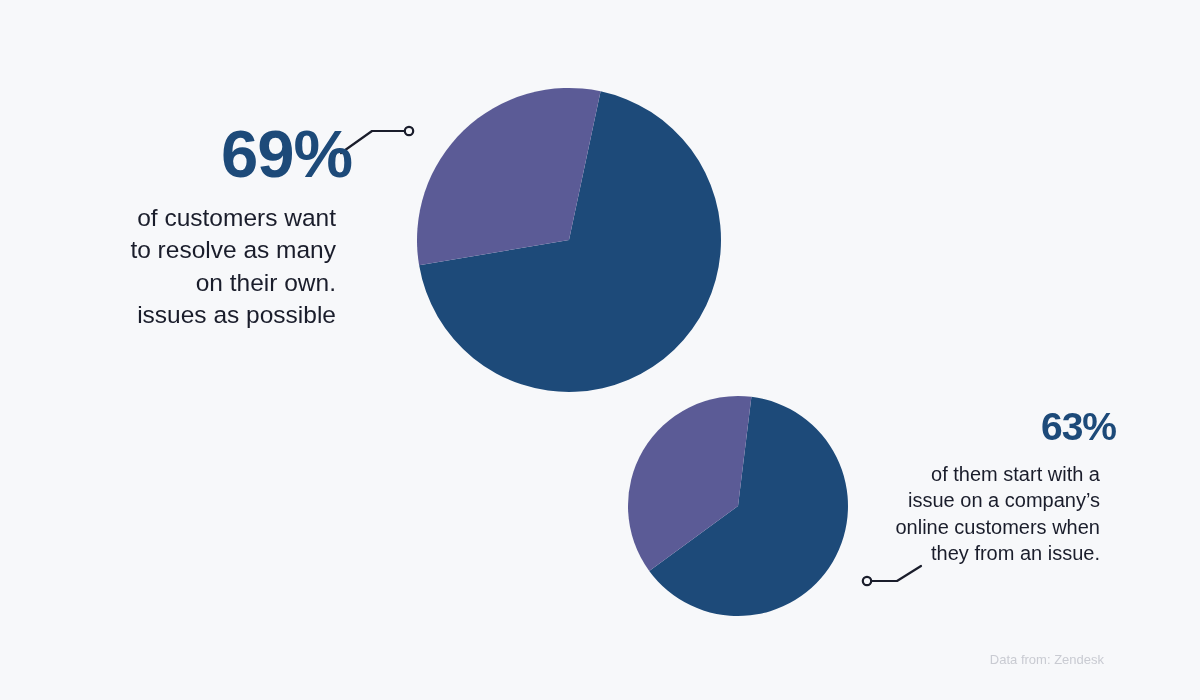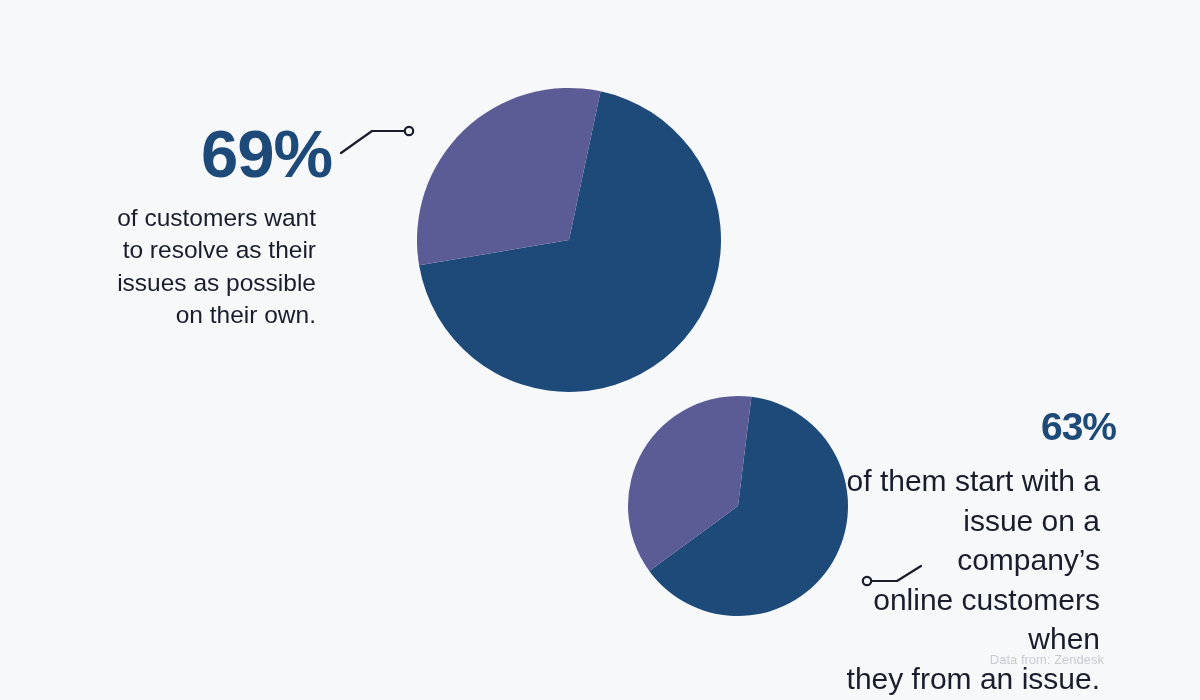--- a/index.html
+++ b/index.html
@@ -38,21 +38,21 @@
     overflow: visible;
     pointer-events: none;
   }
 
   
   .callout {
     position: absolute;
     text-align: right;
   }
   #callout-1 {
-    left: 36px;
+    left: 56px;
     top: 122px;
     width: 296px;
   }
   #callout-2 {
     left: 820px;
     top: 408px;
     width: 296px;
   }
   .callout-percent {
     font-size: 67px;
@@ -68,21 +68,21 @@
     margin-bottom: 4px;
   }
   .callout-text {
     font-size: 24.5px;
     line-height: 1.33;
     color: #1a1d2b;
     margin: 16px;
     font-family: "Liberation Sans", sans-serif;
   }
   #callout-2 .callout-text {
-    font-size: 30px;
+    font-size: 20px;
     line-height: 1.32;
   }
 
   
   #attribution {
     position: absolute;
     right: 96px;
     bottom: 33px;
     font-size: 13px;
     color: #c9cbd2;
@@ -115,23 +115,23 @@
     <circle id="leader-dot-1" cx="409" cy="131" r="4.2" fill="#f7f8fa" stroke="#1a1d2b" stroke-width="2.2"></circle>
 
     <circle id="leader-dot-2" cx="867" cy="581" r="4.2" fill="#f7f8fa" stroke="#1a1d2b" stroke-width="2.2"></circle>
     <polyline id="leader-line-2" points="872,581 897,581 921,566" fill="none" stroke="#1a1d2b" stroke-width="2.2" stroke-linecap="round" stroke-linejoin="round"></polyline>
   </svg>
 
   <div id="callout-1" class="callout">
     <div class="callout-percent">69%</div>
     <div class="callout-text">
       <div>of customers want</div>
-      <div>to resolve as their</div>
+      <div>to resolve as many</div>
+      <div>on their own.</div>
       <div>issues as possible</div>
-      <div>on their own.</div>
     </div>
   </div>
 
   <div id="callout-2" class="callout">
     <div class="callout-percent">63%</div>
     <div class="callout-text">
       <div>of them start with a</div>
       <div>issue on a company’s</div>
       <div>online customers when</div>
       <div>they from an issue.</div>

